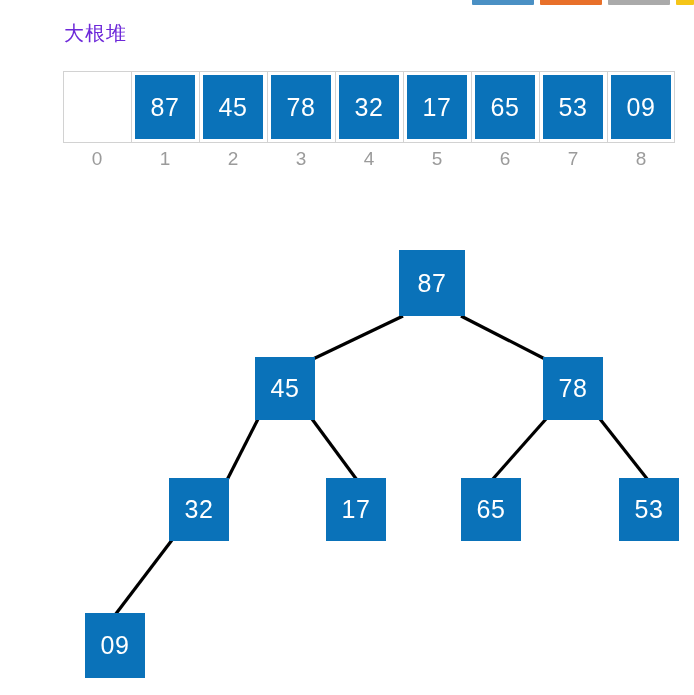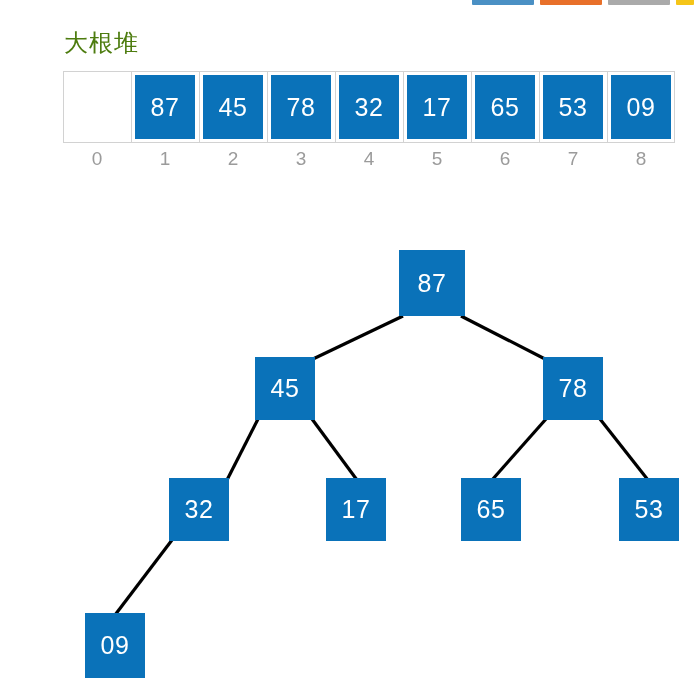--- a/index.html
+++ b/index.html
@@ -28,24 +28,24 @@
     position: absolute;
     top: 0;
     height: 9px;
     border-radius: 1px;
   }
 
   
   #page-title {
     position: absolute;
     left: 64px;
-    top: 30px;
-    font-size: 24px;
+    top: 20px;
+    font-size: 20px;
     line-height: 26px;
-    color: #4d7c0f;
+    color: #6d28d9;
     letter-spacing: 1px;
     white-space: nowrap;
   }
 
   
   #array-table {
     position: absolute;
     left: 63px;
     top: 71px;
     width: 616px;

